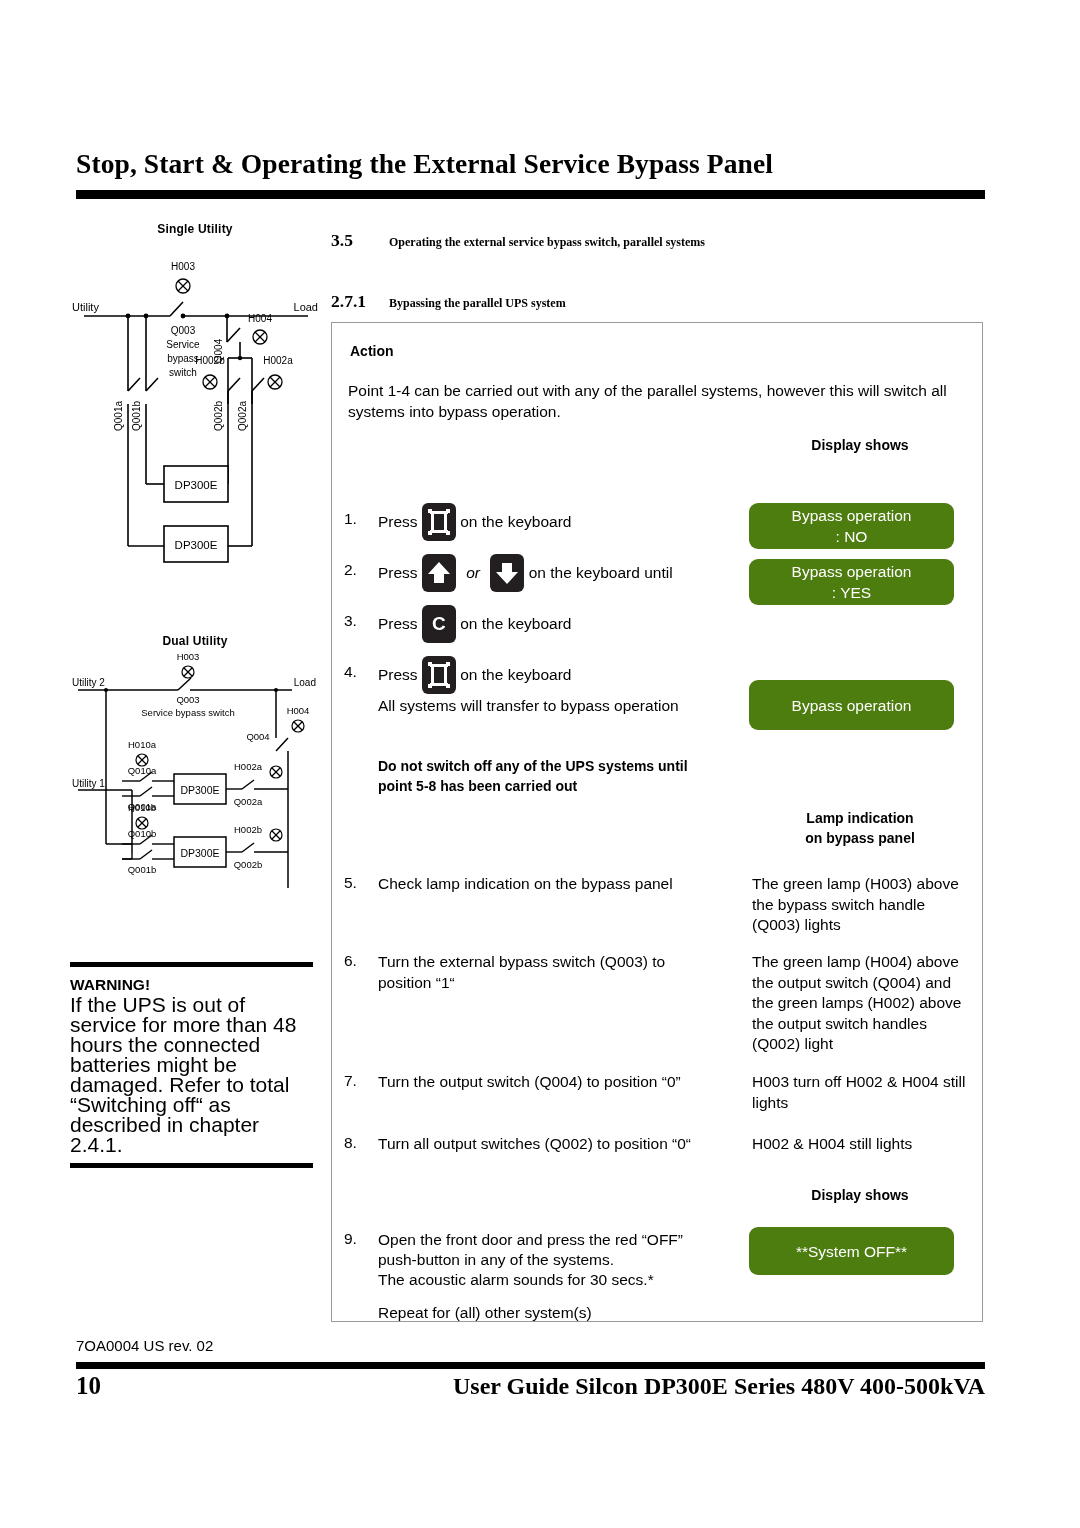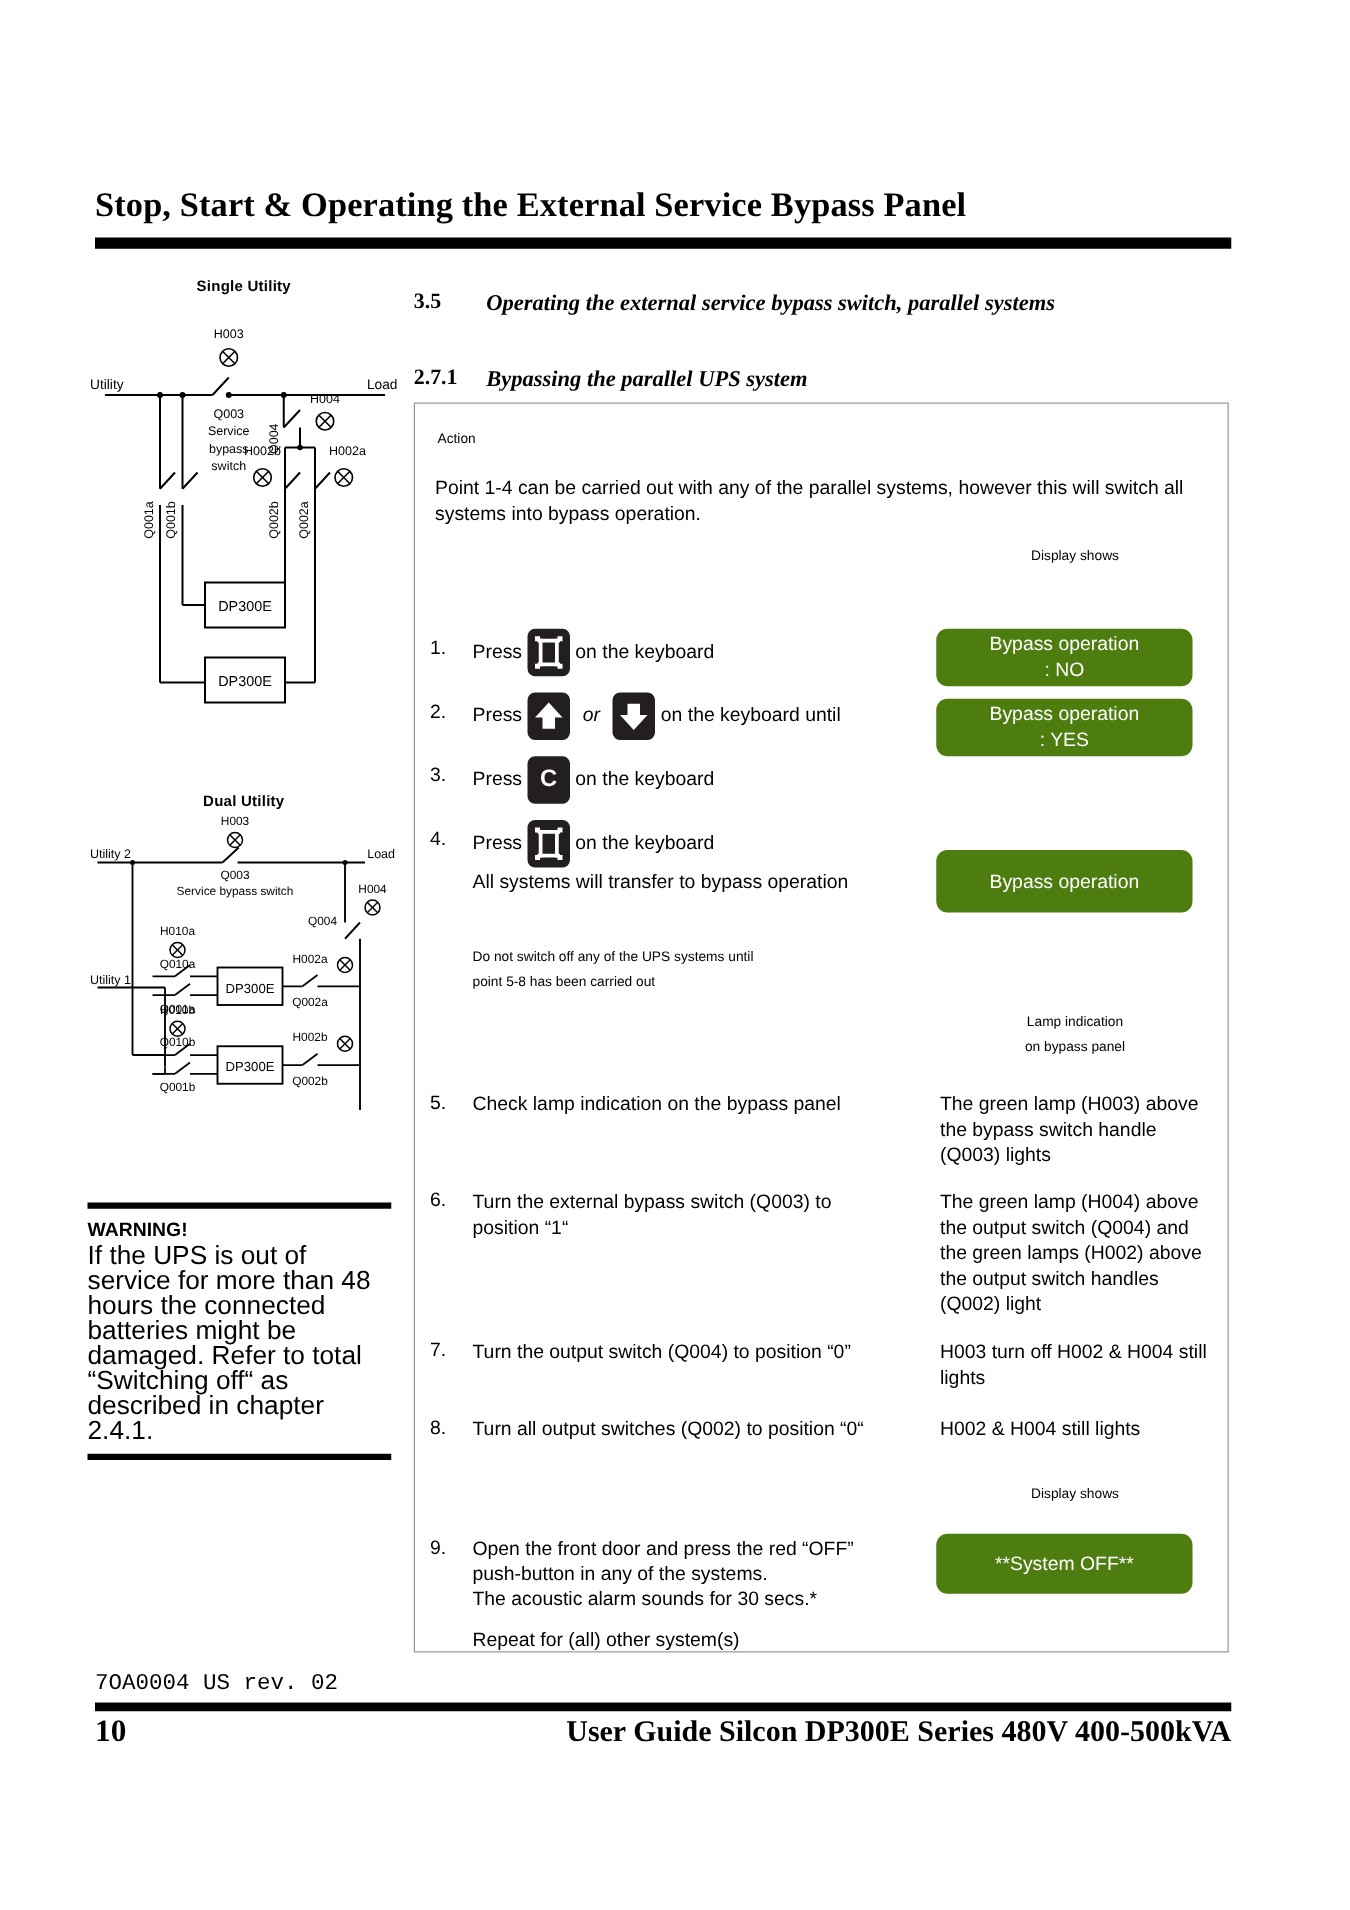--- a/index.html
+++ b/index.html
@@ -71,43 +71,42 @@
   .warn-text {
     font-size: 21px;
     line-height: 20px;
   }
 
   
   .sec-head {
     position: absolute;
     font-family: "Liberation Serif", serif;
     font-weight: bold;
-    font-size: 18px;
+    font-size: 12px;
     line-height: 25px;
-    font-style: italic;
   }
   .sec-num { position: absolute; font-family: "Liberation Serif", serif; font-weight: bold; font-size: 17.5px; }
 
   
   .panel {
     position: absolute;
     left: 331px;
     top: 322px;
     width: 652px;
     height: 1000px;
     border: 1.5px solid #9a9a9a;
     background: #fff;
     box-sizing: border-box;
   }
   .panel-inner { position: relative; width: 100%; height: 100%; }
 
   .lbl-bold {
     position: absolute;
-    font-weight: normal;
-    font-size: 11px;
+    font-weight: bold;
+    font-size: 14px;
     line-height: 20px;
   }
   .body-text {
     position: absolute;
     font-size: 15.5px;
     line-height: 20.5px;
   }
   .step-num {
     position: absolute;
     font-size: 15.5px;
@@ -157,22 +156,22 @@
     display: flex;
     align-items: center;
     justify-content: center;
   }
 
   
   .doc-code {
     position: absolute;
     left: 76px;
     top: 1337px;
-    font-family: Liberation Mono, monospace;
-    font-size: 18px;
+    font-family: Liberation Sans, sans-serif;
+    font-size: 15px;
   }
   .footer-rule {
     position: absolute;
     left: 76px;
     top: 1362px;
     width: 909px;
     height: 7px;
     background: #000;
   }
   .footer-page {

